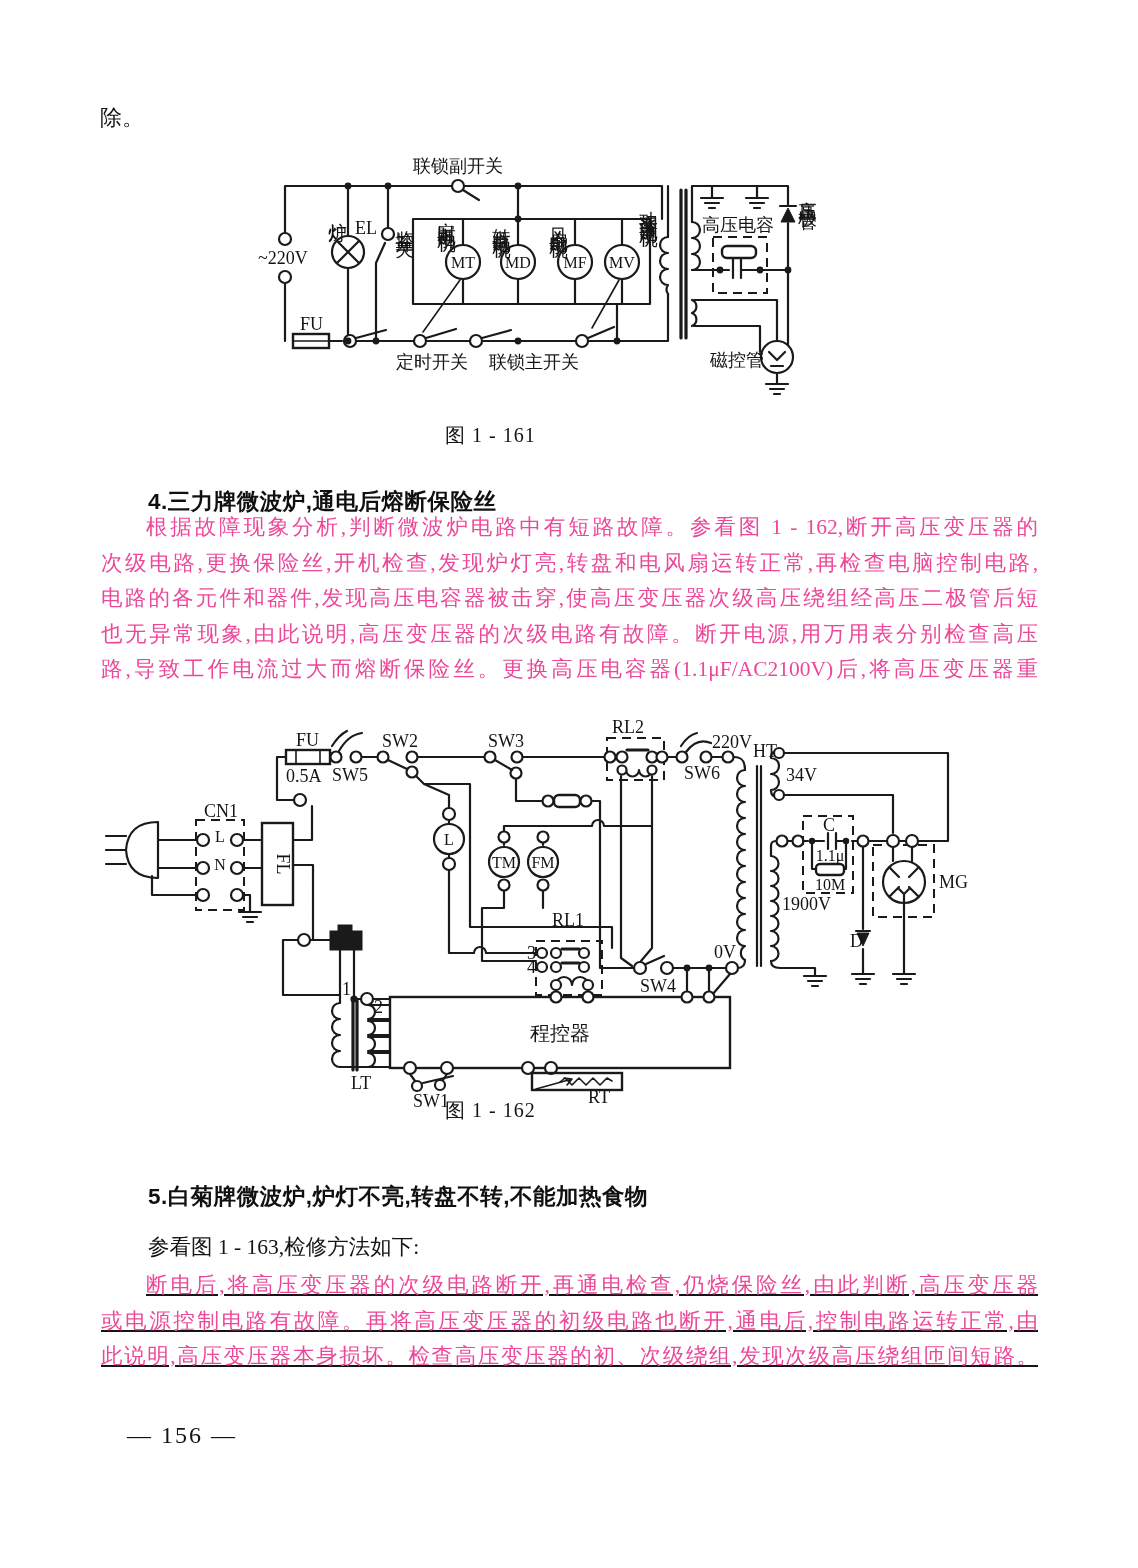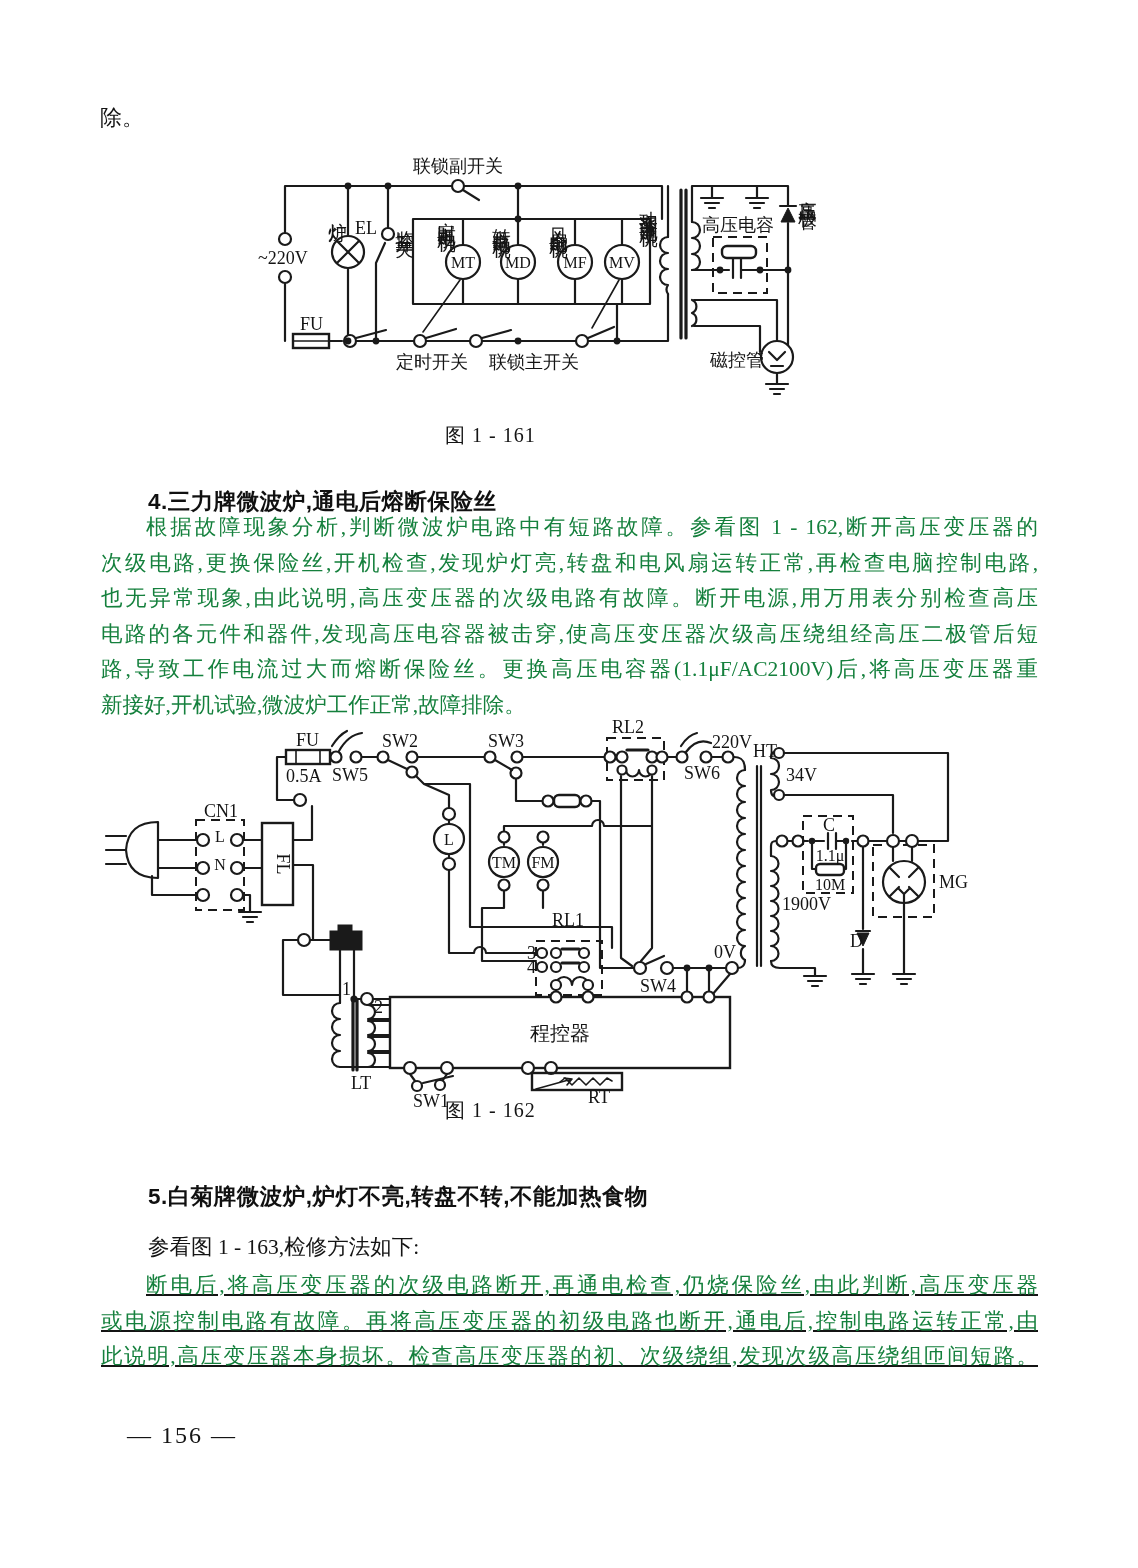--- a/index.html
+++ b/index.html
@@ -4,21 +4,21 @@
 <style>
   html,body{margin:0;padding:0;}
   body{
     width:1138px;height:1568px;position:relative;background:#ffffff;
     font-family:"Liberation Serif",serif;color:#141414;overflow:hidden;
   }
   .txt{position:absolute;}
   .body-line{
     position:relative;width:937px;font-size:21.5px;line-height:35.6px;
     text-align:justify;text-align-last:justify;white-space:normal;
-    font-family:"Liberation Serif",serif;color:#15803d;
+    font-family:"Liberation Serif",serif;color:#ec4899;
   }
   .body-line.short{text-align-last:left;}
   .body-line.indent{text-indent:45px;}
   .heading{
     position:absolute;font-family:"Liberation Sans",sans-serif;font-weight:700;
     font-size:22.5px;letter-spacing:0.5px;color:#101010;
   }
   .caption{
     position:absolute;font-size:20px;letter-spacing:1px;color:#141414;
     width:220px;text-align:left;font-family:"Liberation Serif",serif;
@@ -163,24 +163,23 @@
 <div class="vlabel" style="left:548px;top:213px;">风扇电动机</div>
 <div class="vlabel" style="left:638px;top:196px;">功率调节电动机</div>
 <div class="vlabel" style="left:797px;top:186px;">高压二极管</div>
 
 <div class="caption" style="left:445px;top:422px;">图 1 - 161</div>
 
 <div class="heading" style="left:148px;top:466px;margin-top:20px;">4.三力牌微波炉,通电后熔断保险丝</div>
 <div class="txt" style="left:101px;top:510px;">
   <div class="body-line indent">根据故障现象分析,判断微波炉电路中有短路故障。参看图 1 - 162,断开高压变压器的</div>
   <div class="body-line">次级电路,更换保险丝,开机检查,发现炉灯亮,转盘和电风扇运转正常,再检查电脑控制电路,</div>
+  <div class="body-line">电路的各元件和器件,发现高压电容器被击穿,使高压变压器次级高压绕组经高压二极管后短</div>
   <div class="body-line">也无异常现象,由此说明,高压变压器的次级电路有故障。断开电源,用万用表分别检查高压</div>
-  <div class="body-line">电路的各元件和器件,发现高压电容器被击穿,使高压变压器次级高压绕组经高压二极管后短</div>
   <div class="body-line">路,导致工作电流过大而熔断保险丝。更换高压电容器(1.1μF/AC2100V)后,将高压变压器重</div>
-  <div class="body-line short">新接好,开机试验,微波炉工作正常,故障排除。</div>
 </div>
 
 <svg style="left:100px;top:712px;" width="940" height="405" viewBox="100 712 940 405">
 
   <path class="w" d="
     M106 836 H126 M106 850 H126 M106 864 H126
     M158 840 H197 M158 868 H197
     M152 876 V895 H197
     M243 840 H262 M243 868 H262
     M243 895 H250 V912

